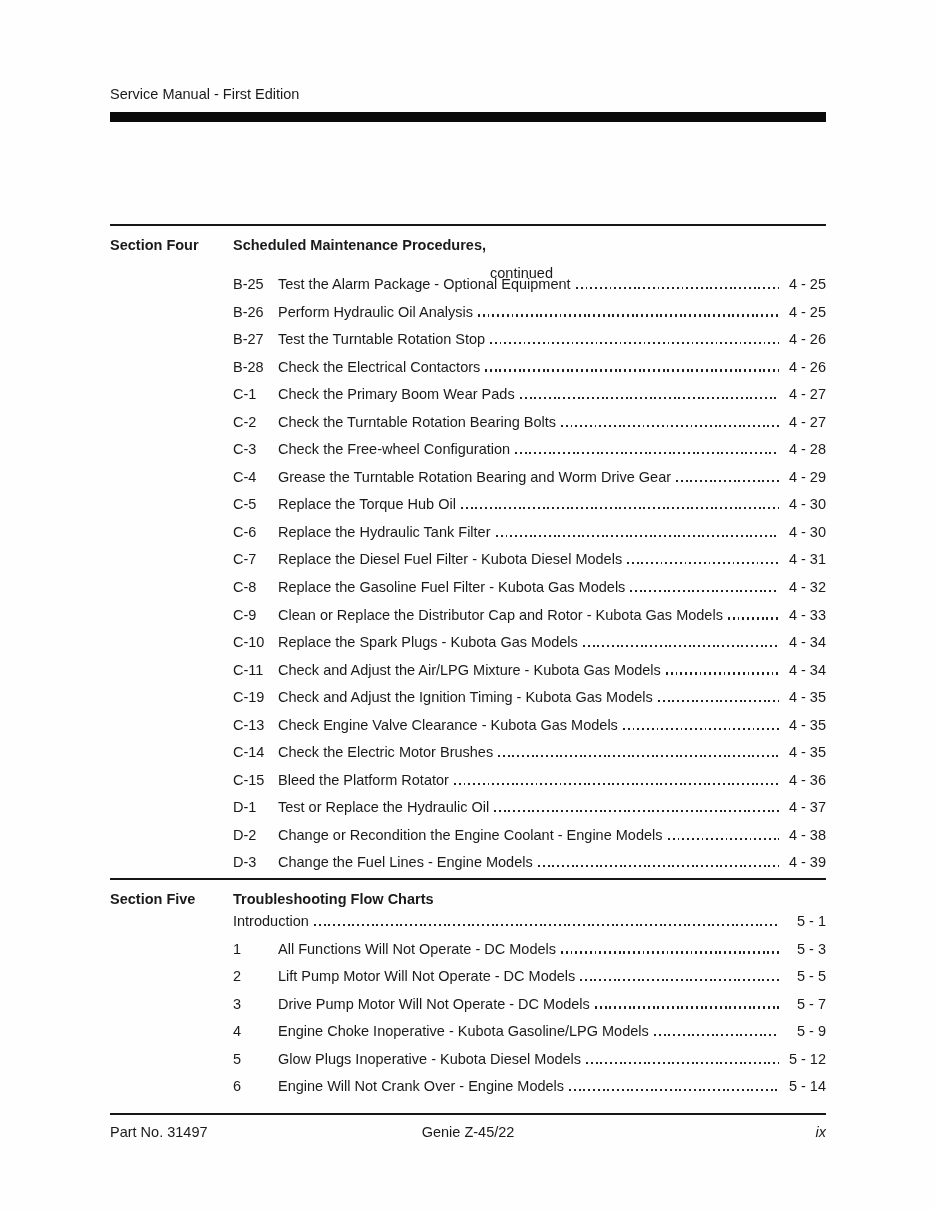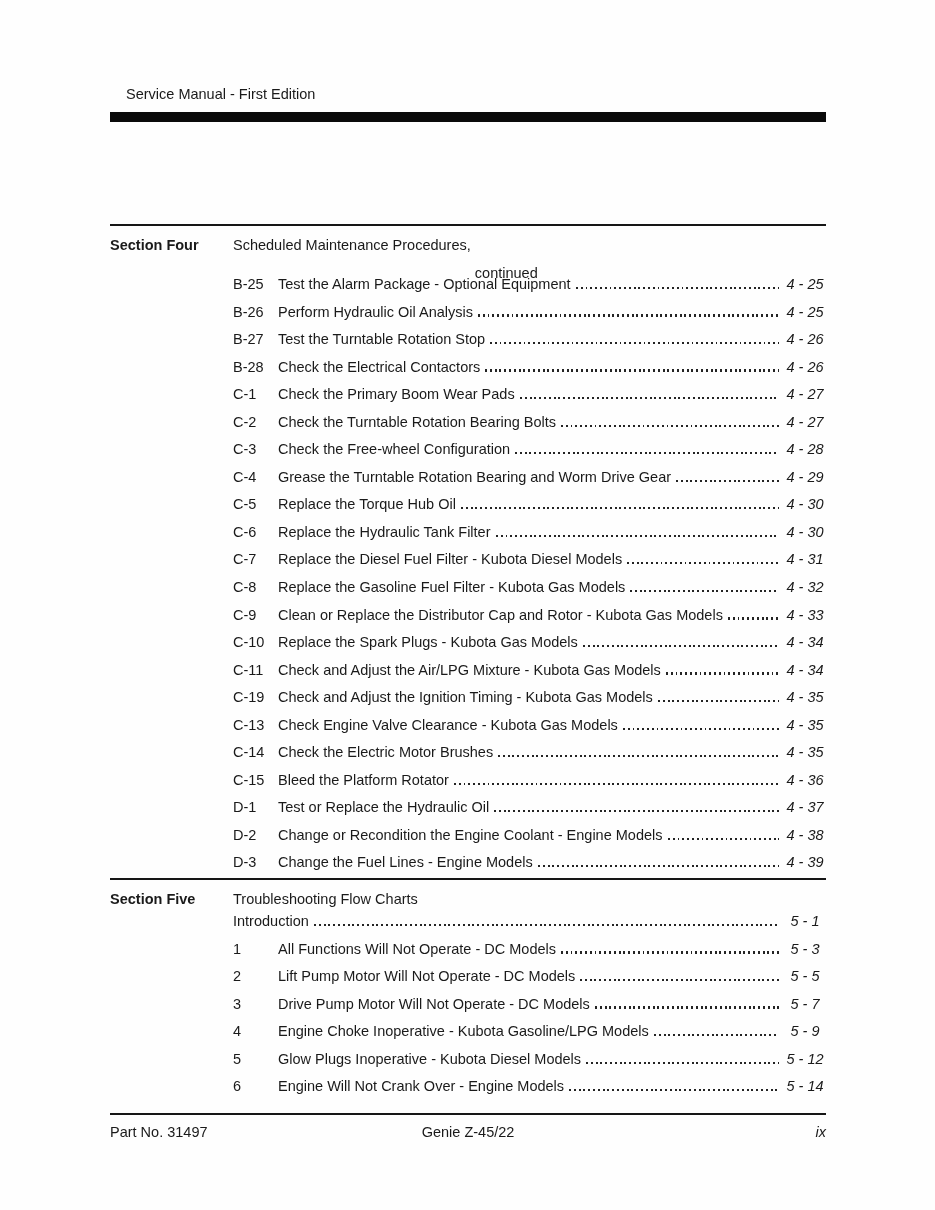--- a/index.html
+++ b/index.html
@@ -8,32 +8,32 @@
     width: 935px;
     height: 1210px;
     margin: 0 auto;
     background: #fefefe;
     font-family: "Liberation Sans", sans-serif;
     color: #1a1a1a;
     overflow: hidden;
   }
   .content { position: absolute; left: 110px; width: 716px; }
 
-  .header-left { top: 86px; font-size: 14.5px; margin-left: 16px; }
+  .header-left { top: 86px; font-size: 14.5px; }
   .title-bar { top: 112px; height: 10px; background: #0a0a0a; }
   .toc-title { top: 158px; font-size: 15.5px; letter-spacing: 0.4px; text-align: right; }
 
   .rule { height: 2px; background: #161616; }
   .rule-s4 { top: 224px; }
   .rule-s5 { top: 878px; }
   .rule-footer { top: 1113px; }
 
   .section-header { display: flex; font-size: 14.5px; }
   .section-header .section-label { width: 123px; flex: none; font-weight: bold; }
-  .section-header .section-heading-bold { font-weight: normal; white-space: pre; }
+  .section-header .section-heading-bold { font-weight: bold; white-space: pre; }
   .section-header .section-heading-suffix { font-weight: normal; white-space: pre; margin-top: 28px; }
   .sh-s4 { top: 237px; }
   .sh-s5 { top: 891px; }
 
   .toc-items { left: 233px; width: 593px; }
   .items-s4 { top: 276px; }
   .items-s5 { top: 913px; }
 
   .toc-row {
     display: flex;
@@ -43,21 +43,21 @@
     white-space: nowrap;
   }
   .toc-row .item-id { width: 45px; flex: none; }
   .toc-row .item-title { flex: none; }
   .toc-row .leader {
     flex: 1;
     height: 2.2px;
     margin: 0 5px 0 5px;
     background: repeating-linear-gradient(to right, #242424 0, #242424 1.9px, transparent 1.9px, transparent 4.8px);
   }
-  .toc-row .item-page { flex: none; min-width: 42px; text-align: center; font-style: italic; }
+  .toc-row .item-page { flex: none; min-width: 42px; text-align: right; }
 
   .footer { top: 1124px; display: flex; align-items: baseline; font-size: 14.5px; }
   .footer .footer-part { flex: 1; text-align: left; }
   .footer .footer-model { flex: 1; text-align: center; }
   .footer .footer-page { flex: 1; text-align: right; font-style: italic; }
 </style>
 </head>
 <body>
 
 <div class="page">

